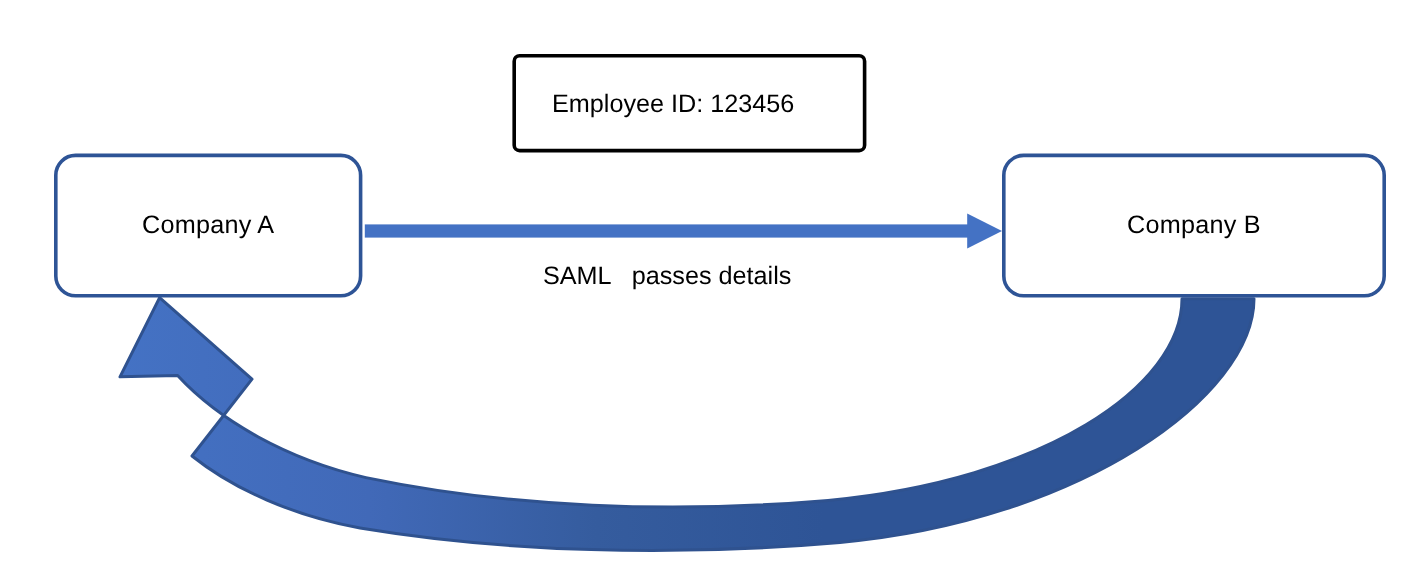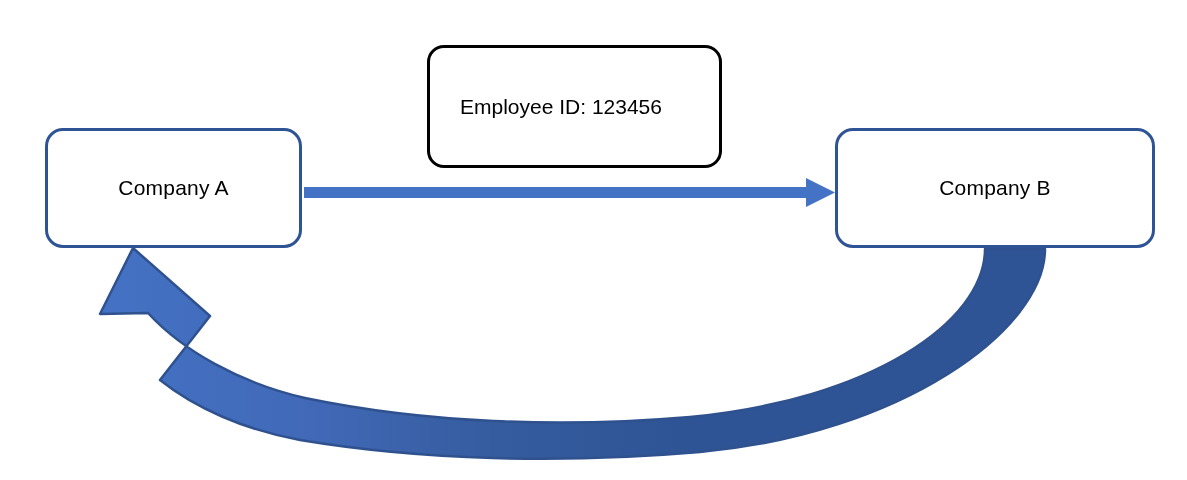--- a/index.html
+++ b/index.html
@@ -52,25 +52,25 @@
     left: 835px;
     top: 128px;
     width: 320px;
     height: 120px;
   }
   #credentials-callout {
     position: absolute;
     left: 427px;
     top: 45px;
     width: 295px;
-    height: 123px;
+    height: 82px;
     box-sizing: border-box;
     background: #ffffff;
     border: 3px solid #000000;
-    border-radius: 17px;
+    border-radius: 6px;
     display: flex;
     flex-direction: column;
     align-items: flex-start;
     justify-content: center;
     padding-left: 30px;
   }
   .callout-line {
     font-family: "Liberation Sans", sans-serif;
     font-size: 21px;
     color: #000000;
@@ -132,14 +132,15 @@
   </div>
 
   <div class="node-box" id="company-a-box">
     <span class="node-label">Company A</span>
   </div>
 
   <div id="credentials-callout">
     <span class="callout-line">Employee ID: 123456</span>
   </div>
 
+  <div id="saml-flow-label">SAML   passes details</div>
 
 </div>
 
 </body></html>

